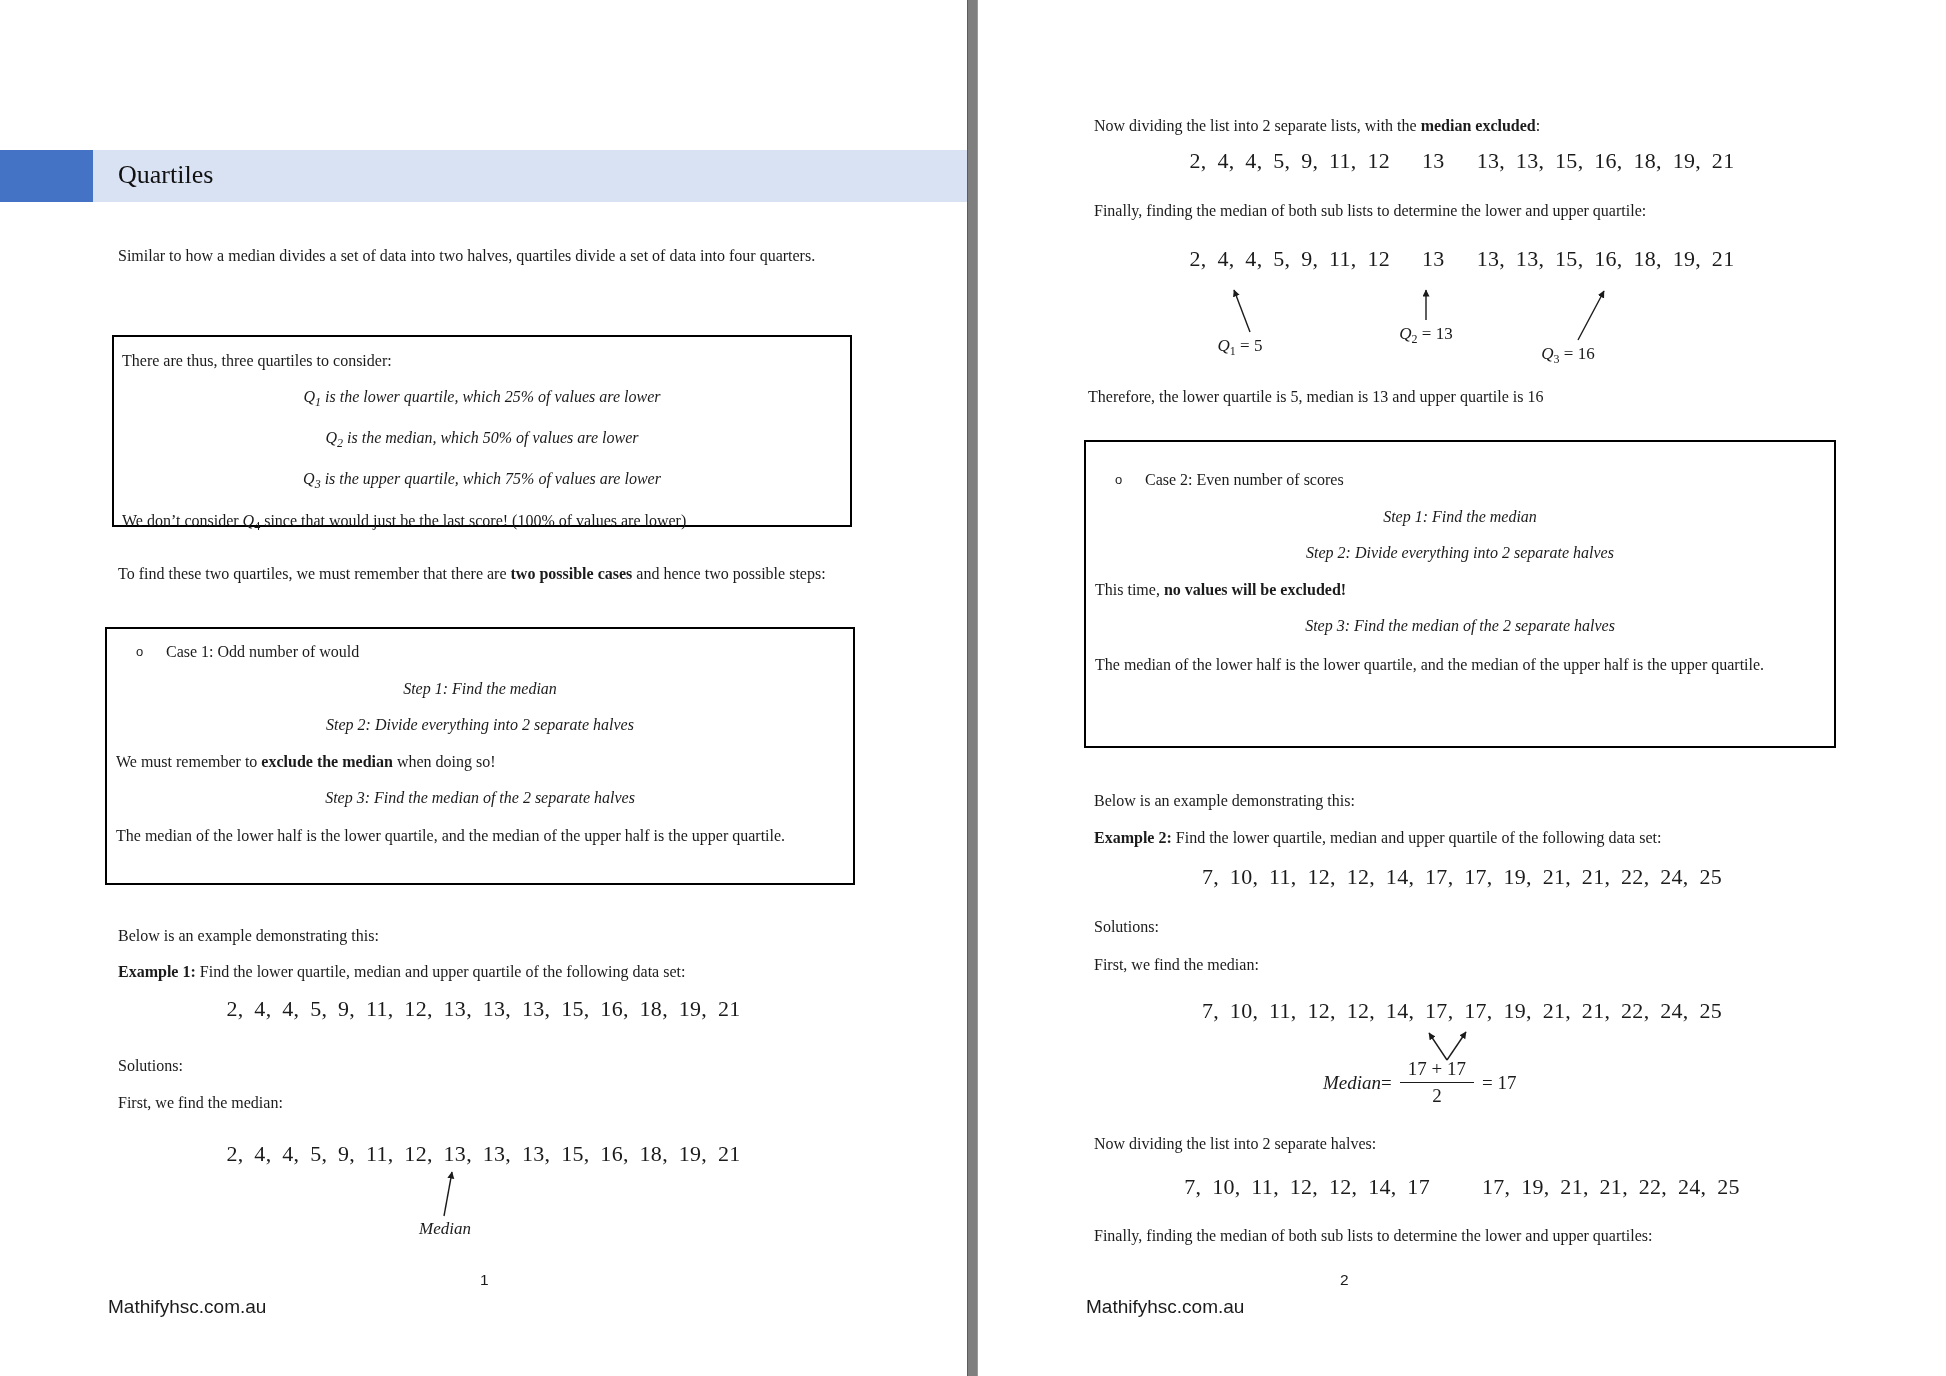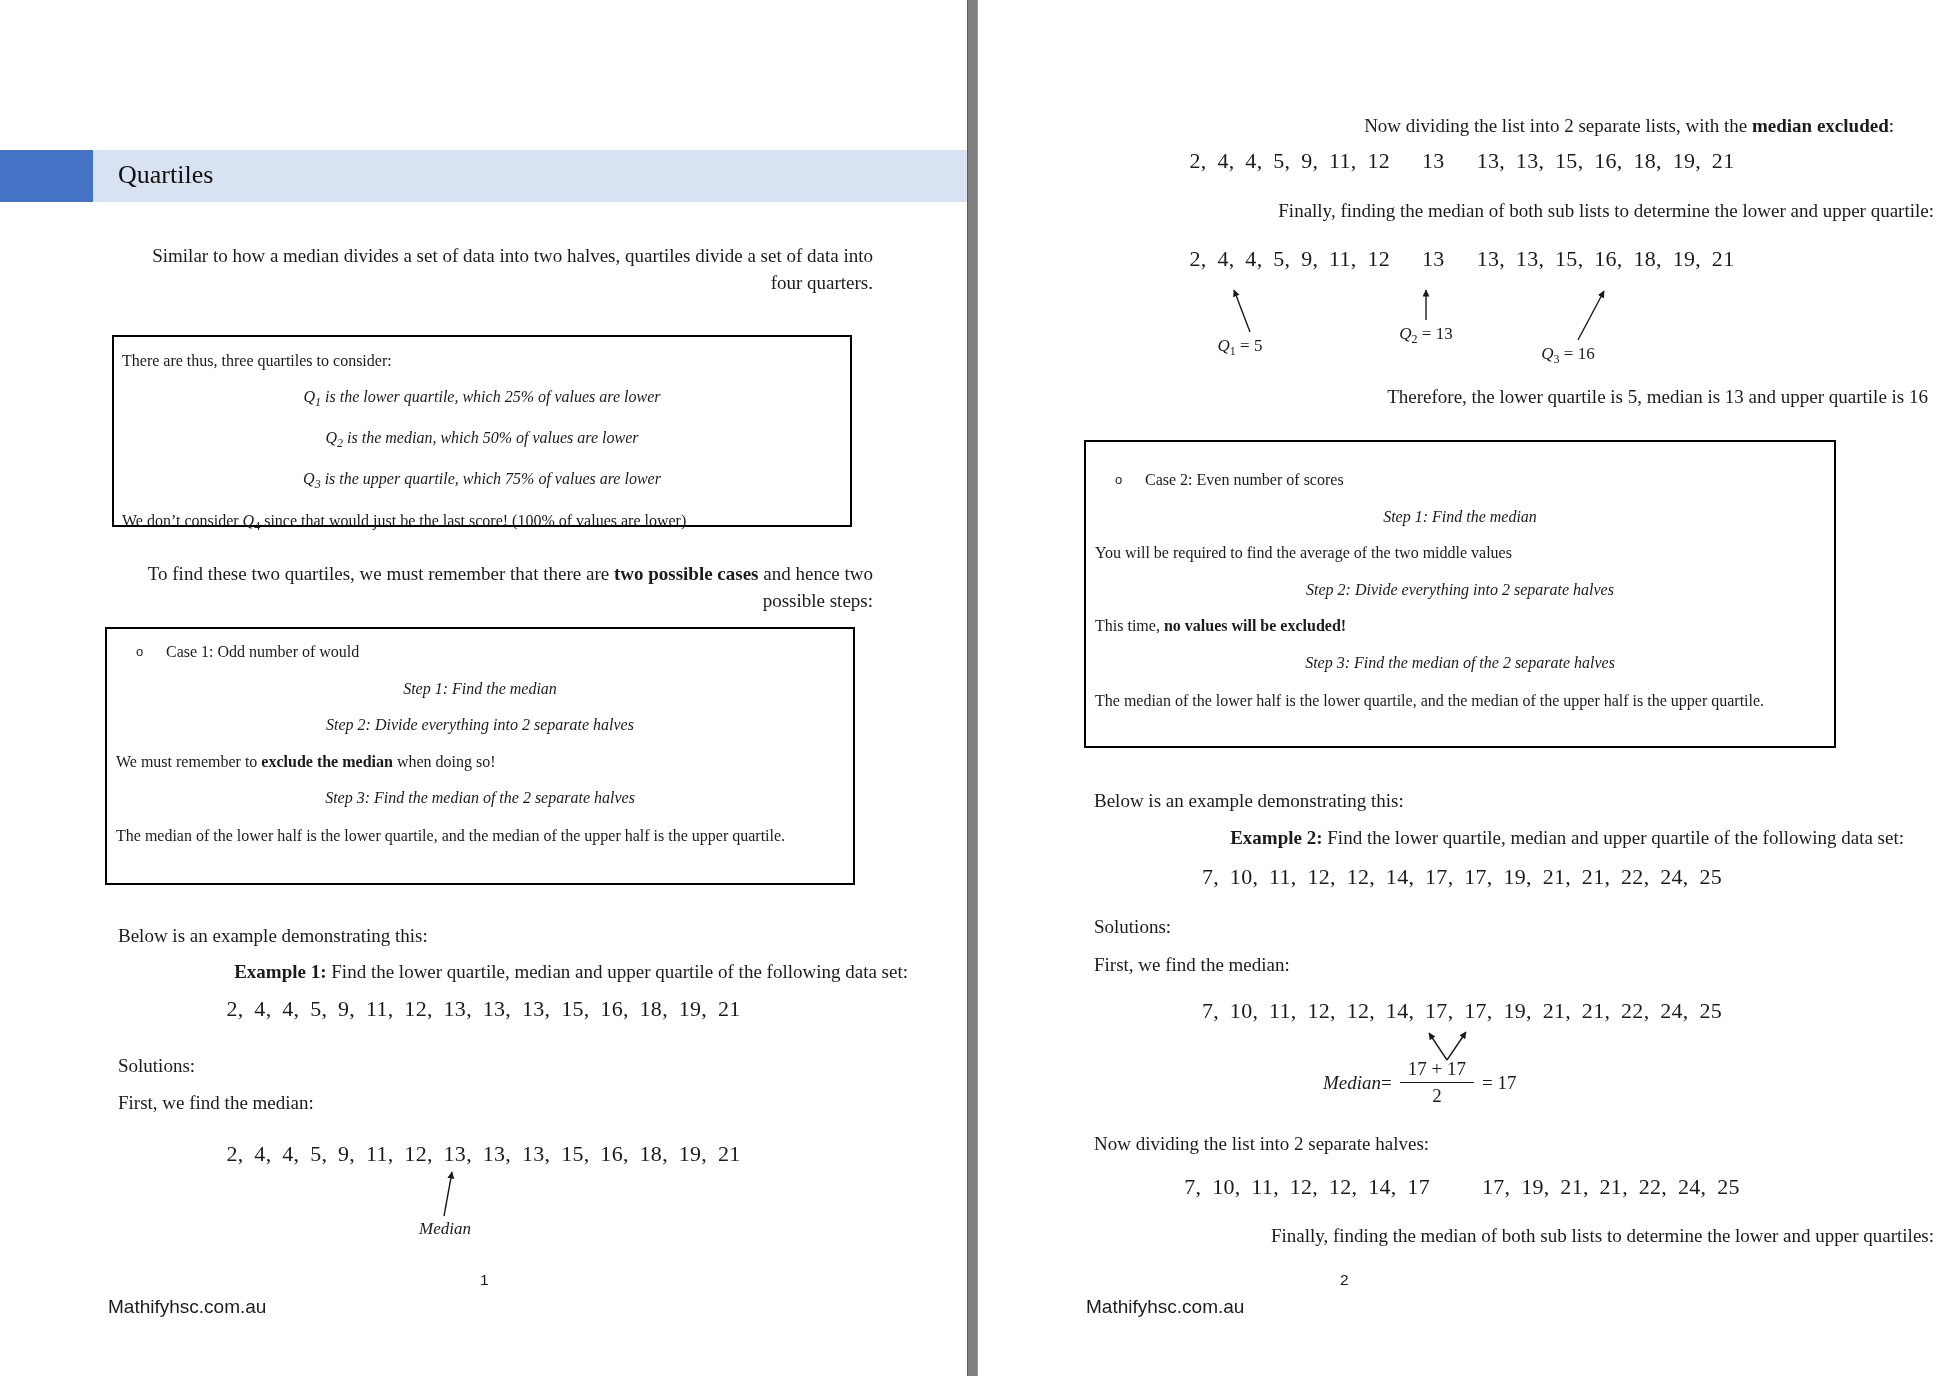--- a/index.html
+++ b/index.html
@@ -4,21 +4,21 @@
 <style>
   html,body{margin:0;padding:0;}
   body{width:1946px;height:1376px;background:#ffffff;position:relative;overflow:hidden;
        font-family:"Liberation Serif",serif;color:#1b1b1b;}
   .page{position:absolute;top:0;height:1376px;background:#fff;}
   #page1{left:0;width:967px;}
   #page2{left:978px;width:968px;}
   #divider{position:absolute;top:0;left:967px;width:11px;height:1376px;background:#7f7f7f;
            border-left:1px solid #5c5c5c;border-right:1px solid #9a9a9a;box-sizing:border-box;}
   .abs{position:absolute;}
-  .t{font-size:19px;line-height:27px;margin:0;text-align:right;}
+  .t{font-size:16px;line-height:27px;margin:0;}
   .banner{position:absolute;left:93px;top:150px;width:874px;height:52px;background:#d9e2f3;}
   .banner-accent{position:absolute;left:0;top:150px;width:93px;height:52px;background:#4472c4;}
   .banner h1{margin:0;position:absolute;left:25px;top:10px;font-size:26px;font-weight:400;color:#111;}
   .box{position:absolute;border:2.5px solid #000;box-sizing:border-box;background:#fff;}
   .bline{display:block;margin:0;}
   .center{text-align:center;}
   .ital{font-style:italic;}
   b,.bold{font-weight:bold;}
   sub{font-size:12px;}
   .bullet{display:inline-block;width:30px;padding-left:20px;font-family:"Liberation Sans",sans-serif;
@@ -117,21 +117,20 @@
 
   <div class="abs qlabel" style="left:212px;top:336px;width:100px;"><span class="ital">Q</span><sub>1</sub><span> = 5</span></div>
   <div class="abs qlabel" style="left:398px;top:324px;width:100px;"><span class="ital">Q</span><sub>2</sub><span> = 13</span></div>
   <div class="abs qlabel" style="left:540px;top:344px;width:100px;"><span class="ital">Q</span><sub>3</sub><span> = 16</span></div>
 
   <p class="t abs" style="left:110px;top:383px;width:840px">Therefore, the lower quartile is 5, median is 13 and upper quartile is 16</p>
 
   <div class="box" style="left:106px;top:440px;width:752px;height:308px;padding:20px 9px;">
     <span class="bline box2-line"><span class="bullet">o</span><span>Case 2: Even number of scores</span></span>
     <span class="bline box2-line center ital">Step 1: Find the median</span>
-    <span class="bline box2-line">You will be required to find the average of the two middle values</span>
     <span class="bline box2-line center ital">Step 2: Divide everything into 2 separate halves</span>
     <span class="bline box2-line"><span>This time, </span><b>no values will be excluded!</b></span>
     <span class="bline box2-line center ital">Step 3: Find the median of the 2 separate halves</span>
     <span class="bline" style="line-height:28px;margin-top:6px;">The median of the lower half is the lower quartile, and the median of the upper half is the upper quartile.</span>
   </div>
 
   <p class="t abs" style="left:116px;top:787px;">Below is an example demonstrating this:</p>
 
   <p class="t abs" style="left:116px;top:824px;width:810px"><b>Example 2:</b><span> Find the lower quartile, median and upper quartile of the following data set:</span></p>
 

